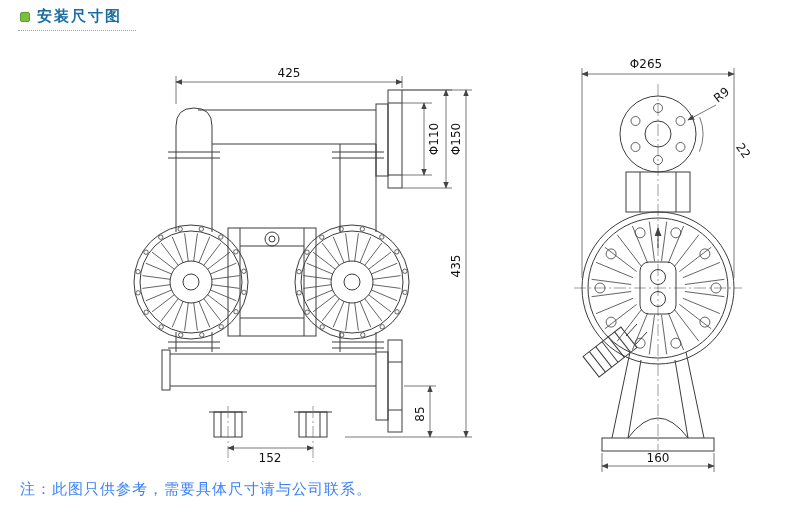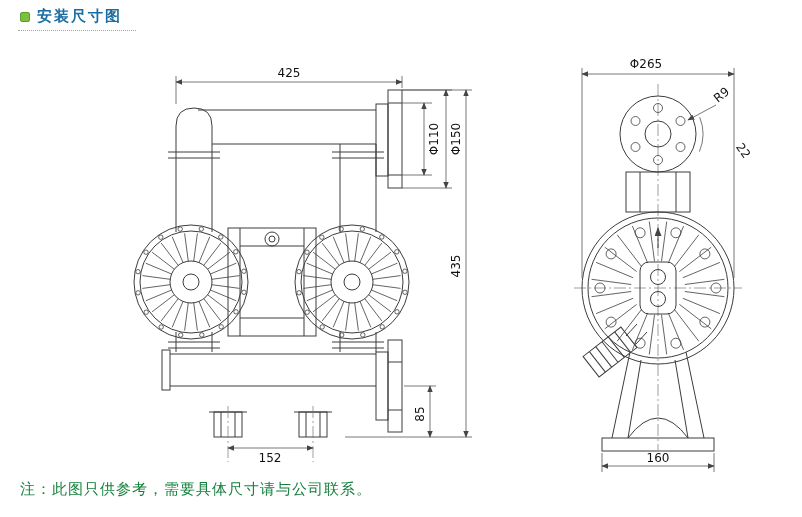--- a/index.html
+++ b/index.html
@@ -4,21 +4,21 @@
 <style>
   * { margin:0; padding:0; box-sizing:border-box; }
   html,body { background:#ffffff; }
   body { width:802px; height:517px; overflow:hidden; font-family:"DejaVu Sans","Liberation Sans",sans-serif; }
   .page { position:relative; width:802px; height:421px; background:#ffffff; }
   .header { position:absolute; left:18px; top:6px; display:inline-flex; align-items:center; gap:7px;
             padding:3px 14px 6px 2px; border-bottom:1px dotted #9aa5aa; }
   .bullet { width:10px; height:10px; background:#7cbf3f; border:1px solid #5a9e2f; border-radius:2px; flex:0 0 auto; }
   .title { color:#1a6da3; font-size:15px; font-weight:bold; letter-spacing:2px; line-height:1; }
   .note { position:absolute; left:20px; top:480px; font-family:"Liberation Serif","DejaVu Serif",serif;
-          font-size:15px; color:#15803d; letter-spacing:1px; }
+          font-size:15px; color:#3b82f6; letter-spacing:1px; }
   svg.drawing { position:absolute; left:0; top:0; }
   .part  { stroke:#3c3c3c; fill:none; stroke-width:1; }
   .part2 { stroke:#3c3c3c; fill:none; stroke-width:.8; }
   .dim   { stroke:#555555; fill:none; stroke-width:.8; }
   .cl    { stroke:#777777; fill:none; stroke-width:.7; stroke-dasharray:12 3 2 3; }
   .dimlabel { fill:#111111; stroke:none; font-size:12px; font-family:"DejaVu Sans","Liberation Sans",sans-serif; }
 </style>
 </head>
 <body>
 

